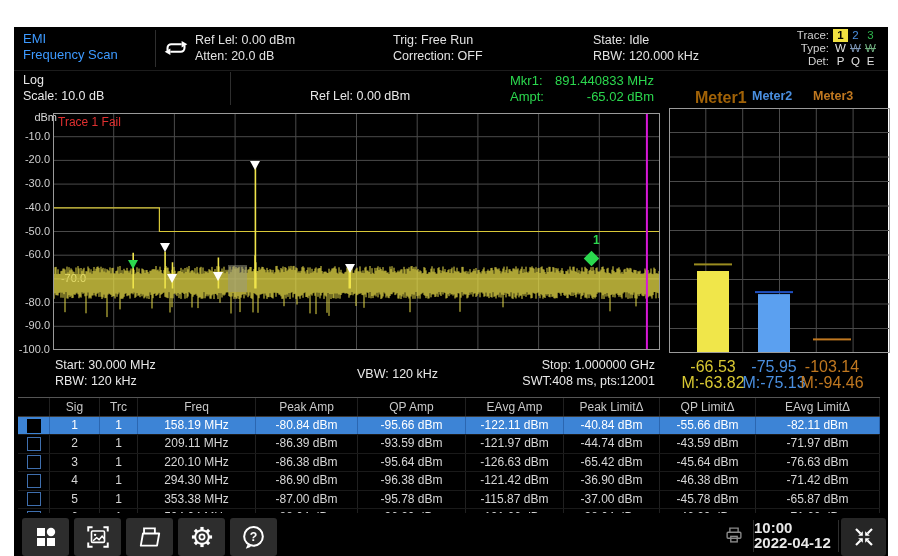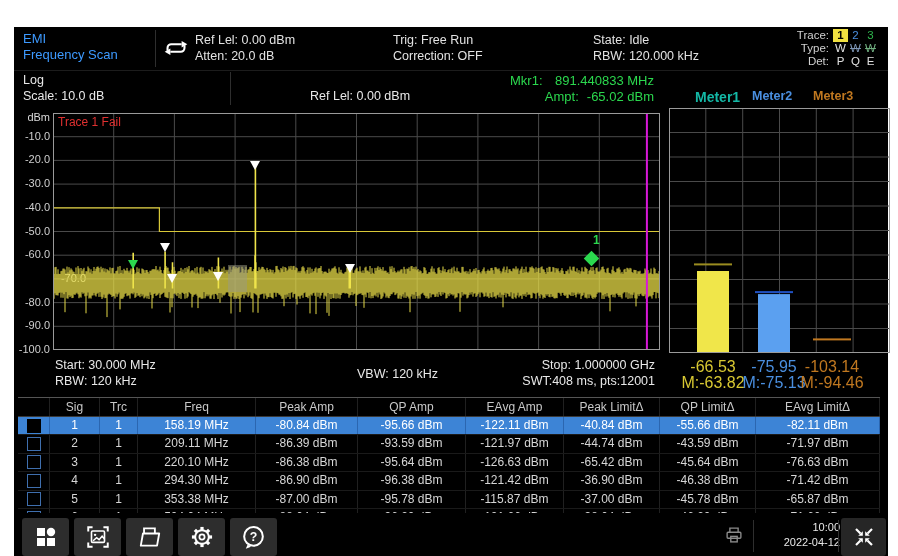--- a/index.html
+++ b/index.html
@@ -29,21 +29,21 @@
   .thead{height:18px;border-bottom:1px solid #3a3a3a;}
   .tcell{text-align:center;font-size:12px;color:#d6d6d6;border-right:1px solid #202020;line-height:17px;overflow:hidden;white-space:nowrap;}
   .thead .tcell{color:#c8c8c8;line-height:18px;}
   .sel{background:#3d84d6;}
   .sel .tcell{color:#fff;border-right-color:#2b66b0;}
   .cbwrap{display:flex;align-items:center;justify-content:center;border-right:1px solid #202020;}
   .cb{width:12px;height:12px;border:1px solid #3f6fae;}
   .sel .cbwrap{border-right-color:#2b66b0;}
   .sel .cb{background:#000;border-color:#000;}
   .tbtn{position:absolute;width:47px;height:38px;background:#2d2d2d;border-radius:3px;display:flex;align-items:center;justify-content:center;}
-  .clock{position:absolute;width:86px;text-align:right;font-size:11px;line-height:15px;color:#e8e8e8;}
+  .clock{position:absolute;width:86px;text-align:left;font-size:15px;line-height:15px;color:#e8e8e8;font-weight:bold;}
 </style>
 </head>
 <body>
 
 <div id="stage">
  <div id="ui">
 
   <div class="abs" style="left:0;top:0;width:874px;height:43px;border-bottom:1px solid #1c1c1c;">
     <div class="abs blue" style="left:9px;top:4px;">EMI</div>
     <div class="abs blue" style="left:9px;top:20px;">Frequency Scan</div>
@@ -92,30 +92,30 @@
 
   <div class="abs" style="left:0;top:43px;width:874px;height:37px;">
     <div class="abs annot" style="left:9px;top:3px;">Log</div>
     <div class="abs annot" style="left:9px;top:19px;">Scale: 10.0 dB</div>
     <div class="abs vsep" style="left:216px;top:2px;height:33px;"></div>
     <div class="abs annot" style="left:296px;top:19px;">Ref Lel: 0.00 dBm</div>
     <div class="abs green" style="left:496px;top:3px;width:144px;display:flex;justify-content:space-between;">
       <span>Mkr1:</span>
       <span>891.440833 MHz</span>
     </div>
-    <div class="abs green" style="left:496px;top:19px;width:144px;display:flex;justify-content:flex-end;">
+    <div class="abs green" style="left:496px;top:19px;width:144px;display:flex;justify-content:space-between;">
       <span>Ampt:</span>
       <span>-65.02 dBm</span>
     </div>
-    <div class="abs" style="left:681px;top:19px;color:#14b8a6;font-size:14px;font-weight:bold;">Meter1</div>
+    <div class="abs" style="left:681px;top:19px;color:#a16207;font-size:16px;font-weight:bold;">Meter1</div>
     <div class="abs" style="left:738px;top:19px;color:#4a8fe0;font-size:12.5px;font-weight:bold;">Meter2</div>
     <div class="abs" style="left:799px;top:19px;color:#c07820;font-size:12.5px;font-weight:bold;">Meter3</div>
   </div>
 
-  <div class="abs ytick" style="top:84px;color:#d8d8d8;">dBm</div>
+  <div class="abs ytick" style="top:84px;color:#d8d8d8;padding-left:7px;">dBm</div>
   <div id="yticks">
         <div class="ytick" style="top: 102.7px;">-10.0</div>
         <div class="ytick" style="top: 126.4px;">-20.0</div>
         <div class="ytick" style="top: 150.1px;">-30.0</div>
         <div class="ytick" style="top: 173.8px;">-40.0</div>
         <div class="ytick" style="top: 197.5px;">-50.0</div>
         <div class="ytick" style="top: 221.2px;">-60.0</div>
         <div class="ytick" style="top: 244.9px; padding-left: 36px;">-70.0</div>
         <div class="ytick" style="top: 268.6px;">-80.0</div>
         <div class="ytick" style="top: 292.3px;">-90.0</div>

